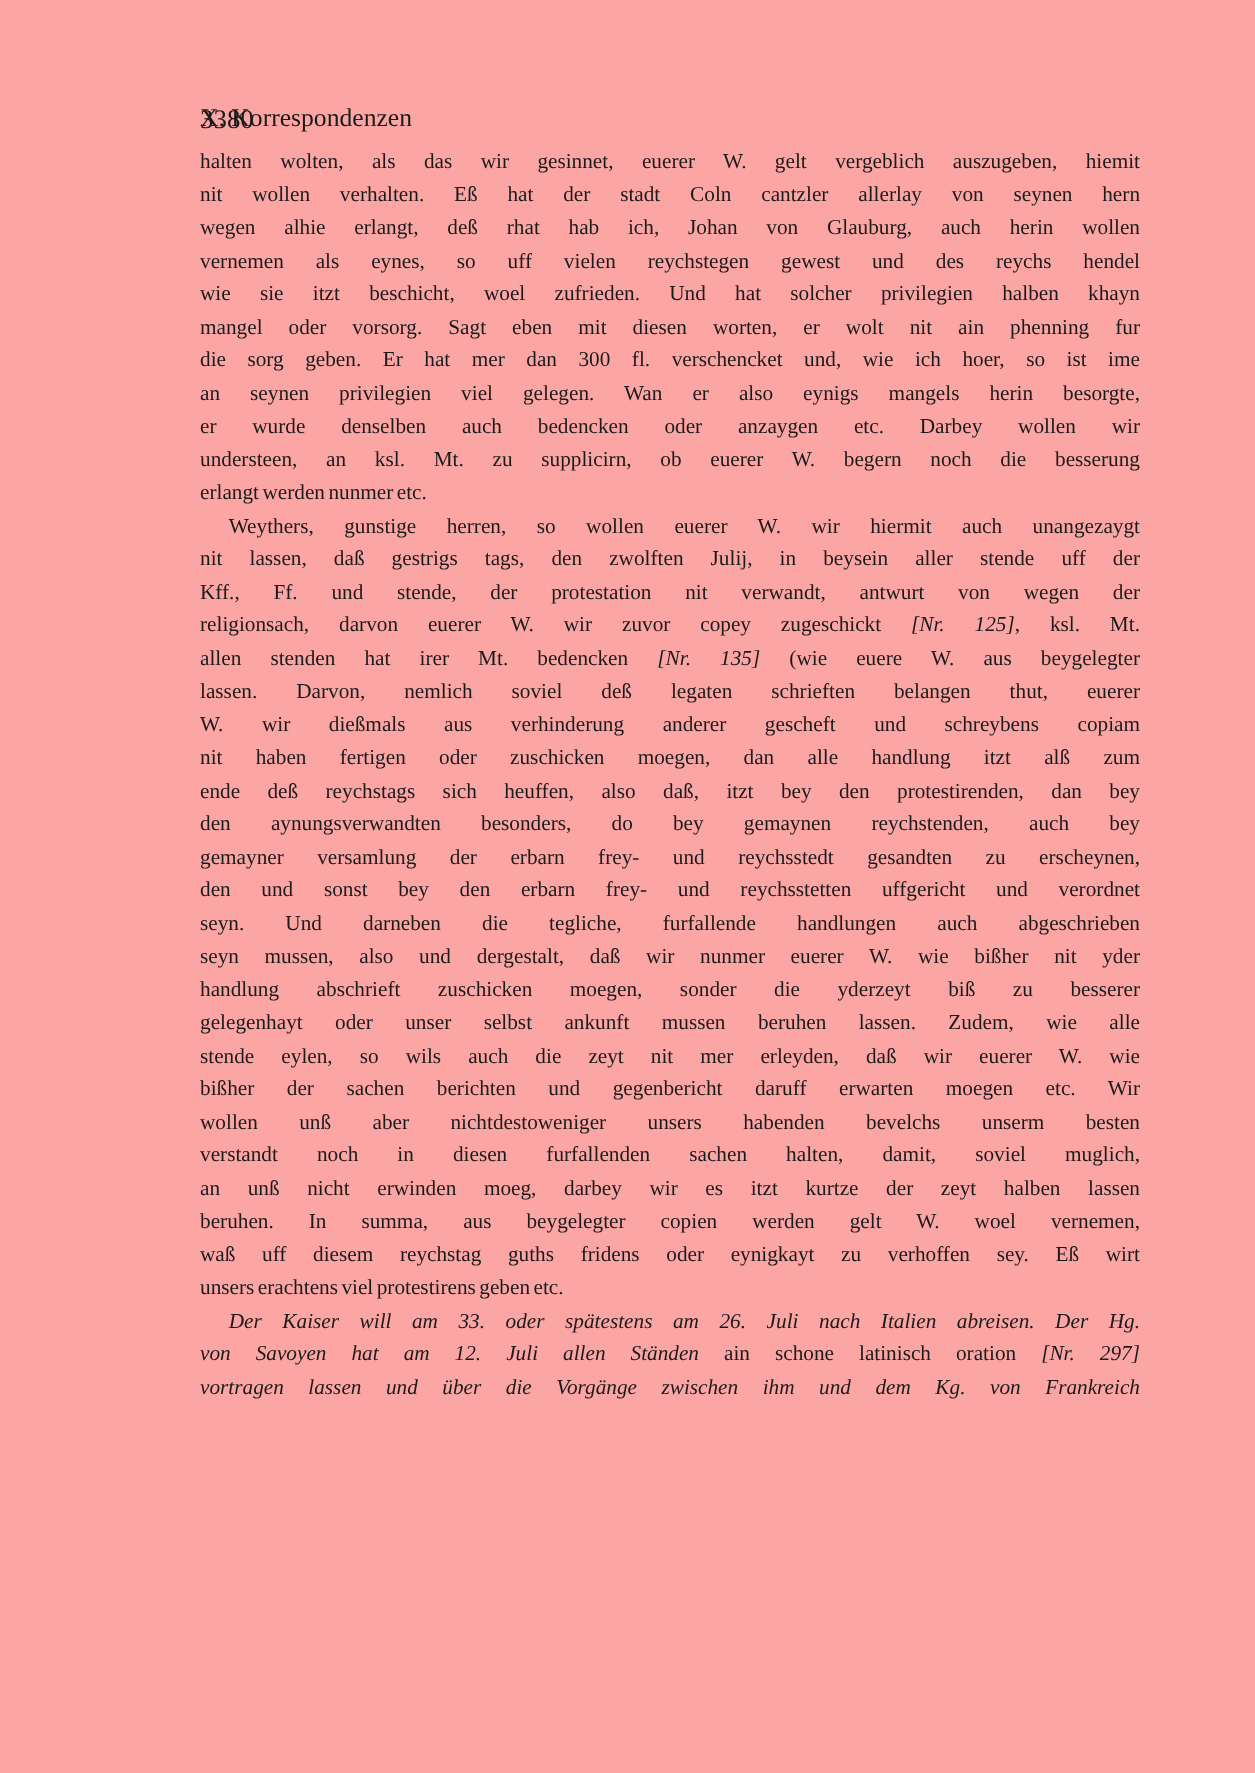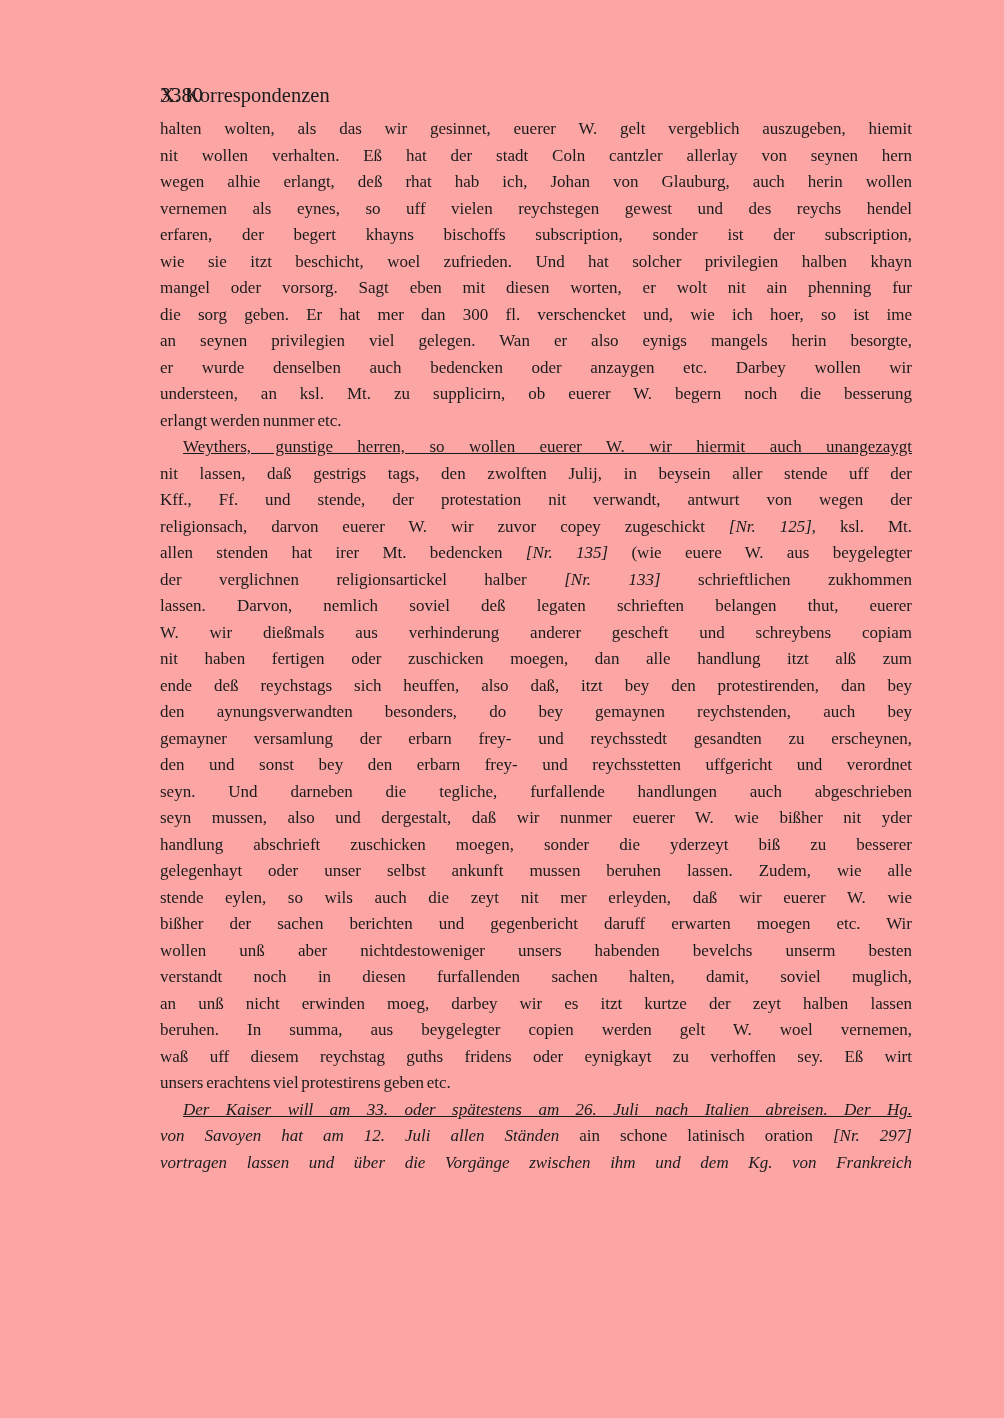--- a/index.html
+++ b/index.html
@@ -43,50 +43,48 @@
     height: 26.5px;
     line-height: 26.5px;
     font-size: 17px;
     text-align: justify;
     text-align-last: justify;
     word-spacing: -1.5px;
     overflow: hidden;
     white-space: normal;
   }
   .ln.end { text-align-last: left; }
-  .ln.ind { text-indent: 23px; text-decoration: underline; }
+  .ln.ind { text-indent: 23px; }
   .it { font-style: italic; }
 </style>
 </head>
 <body>
 
 <div class="page">
   <div class="header">
     <span class="pagenum">3380</span>
     <span class="runhead">X. Korrespondenzen</span>
   </div>
   <div class="textblock" id="text-body">
       <div class="ln"><span>halten wolten, als das wir gesinnet, euerer W. gelt vergeblich auszugeben, hiemit</span></div>
       <div class="ln"><span>nit wollen verhalten. Eß hat der stadt Coln cantzler allerlay von seynen hern</span></div>
       <div class="ln"><span>wegen alhie erlangt, deß rhat hab ich, Johan von Glauburg, auch herin wollen</span></div>
       <div class="ln"><span>vernemen als eynes, so uff vielen reychstegen gewest und des reychs hendel</span></div>
-      <div class="ln"><span>erfaren, der begert khayns bischoffs subscription, sonder ist der subscription,</span></div>
       <div class="ln"><span>wie sie itzt beschicht, woel zufrieden. Und hat solcher privilegien halben khayn</span></div>
       <div class="ln"><span>mangel oder vorsorg. Sagt eben mit diesen worten, er wolt nit ain phenning fur</span></div>
       <div class="ln"><span>die sorg geben. Er hat mer dan 300 fl. verschencket und, wie ich hoer, so ist ime</span></div>
       <div class="ln"><span>an seynen privilegien viel gelegen. Wan er also eynigs mangels herin besorgte,</span></div>
       <div class="ln"><span>er wurde denselben auch bedencken oder anzaygen etc. Darbey wollen wir</span></div>
       <div class="ln"><span>understeen, an ksl. Mt. zu supplicirn, ob euerer W. begern noch die besserung</span></div>
       <div class="ln end"><span>erlangt werden nunmer etc.</span></div>
       <div class="ln ind"><span>Weythers, gunstige herren, so wollen euerer W. wir hiermit auch unangezaygt</span></div>
       <div class="ln"><span>nit lassen, daß gestrigs tags, den zwolften Julij, in beysein aller stende uff der</span></div>
       <div class="ln"><span>Kff., Ff. und stende, der protestation nit verwandt, antwurt von wegen der</span></div>
       <div class="ln"><span>religionsach, darvon euerer W. wir zuvor copey zugeschickt </span><span class="it">[Nr. 125]</span><span>, ksl. Mt.</span></div>
       <div class="ln"><span>allen stenden hat irer Mt. bedencken </span><span class="it">[Nr. 135]</span><span> (wie euere W. aus beygelegter</span></div>
-      <div class="ln"><span>der verglichnen religionsartickel halber </span><span class="it">[Nr. 133]</span><span> schrieftlichen zukhommen</span></div>
       <div class="ln"><span>lassen. Darvon, nemlich soviel deß legaten schrieften belangen thut, euerer</span></div>
       <div class="ln"><span>W. wir dießmals aus verhinderung anderer gescheft und schreybens copiam</span></div>
       <div class="ln"><span>nit haben fertigen oder zuschicken moegen, dan alle handlung itzt alß zum</span></div>
       <div class="ln"><span>ende deß reychstags sich heuffen, also daß, itzt bey den protestirenden, dan bey</span></div>
       <div class="ln"><span>den aynungsverwandten besonders, do bey gemaynen reychstenden, auch bey</span></div>
       <div class="ln"><span>gemayner versamlung der erbarn frey- und reychsstedt gesandten zu erscheynen,</span></div>
       <div class="ln"><span>den und sonst bey den erbarn frey- und reychsstetten uffgericht und verordnet</span></div>
       <div class="ln"><span>seyn. Und darneben die tegliche, furfallende handlungen auch abgeschrieben</span></div>
       <div class="ln"><span>seyn mussen, also und dergestalt, daß wir nunmer euerer W. wie bißher nit yder</span></div>
       <div class="ln"><span>handlung abschrieft zuschicken moegen, sonder die yderzeyt biß zu besserer</span></div>

